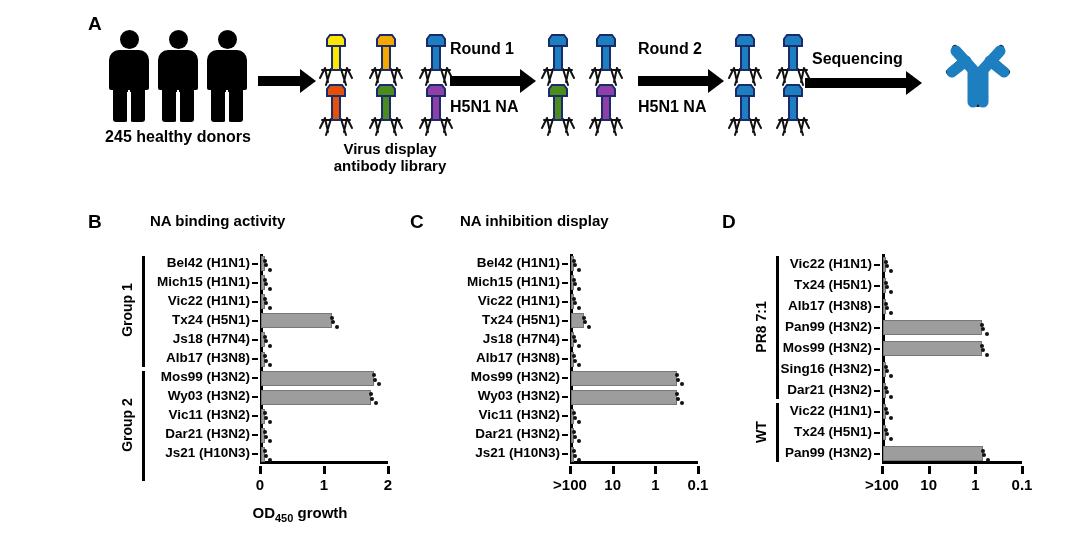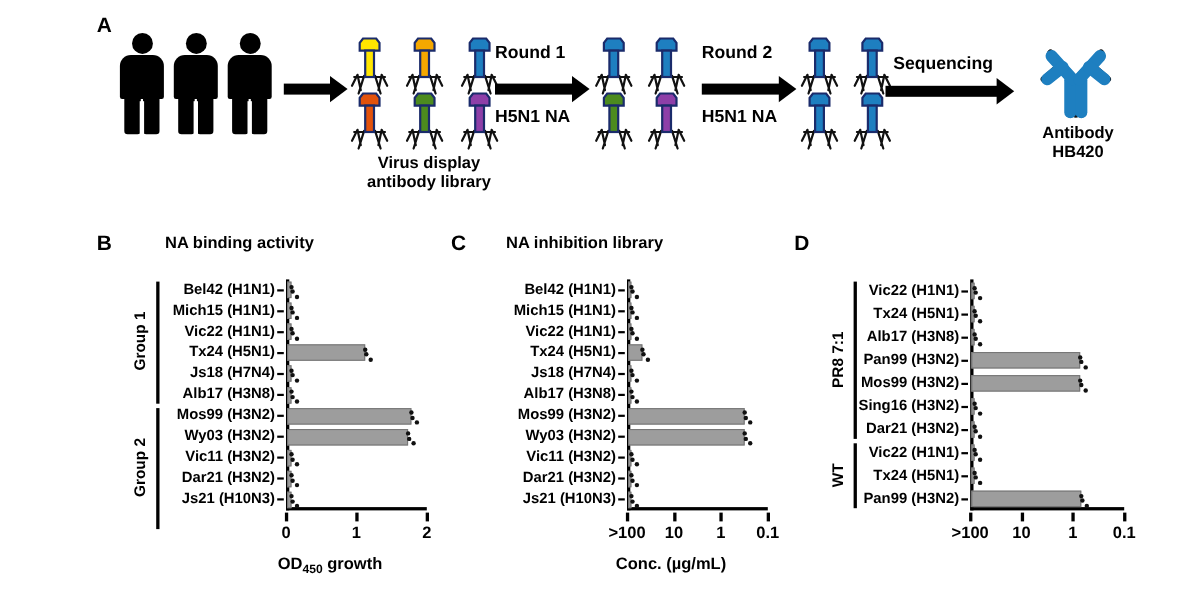--- a/index.html
+++ b/index.html
@@ -154,20 +154,21 @@
         <div class="gap"></div>
       </div>
       <div class="person" style="left:98px;">
         <div class="head"></div>
         <div class="body"></div>
         <div class="legL"></div>
         <div class="legR"></div>
         <div class="gap"></div>
       </div>
     </div>
+    <div class="donors-label">245 healthy donors</div>
 
     <div class="arrow" style="left:258px; top:76px; width:44px;"></div>
 
     <div class="phage" style="left:318px; top:30px;">
       <svg width="36" height="62" viewBox="0 0 36 62">
         <g stroke="#111" stroke-width="2" fill="none" stroke-linecap="round">
           <path d="M7 38 L2 48 M7 38 L10 52 M13 39 L8 55"></path>
           <path d="M29 38 L34 48 M29 38 L26 52 M23 39 L28 55"></path>
           <path d="M4 40 L32 40"></path>
         </g>
@@ -350,24 +351,20 @@
         </g>
         <g stroke="#1E7FC0" stroke-width="11" stroke-linecap="round" stroke-linejoin="round" fill="none">
           <path d="M38 66 L38 37"></path>
           <path d="M48 66 L48 37"></path>
           <path d="M40 36 L21 15"></path>
           <path d="M46 36 L65 15"></path>
           <path d="M31 25 L17 36"></path>
           <path d="M55 25 L69 36"></path>
         </g>
       </svg>
-    </div>
-    <div class="ab-label">
-      <span>Antibody</span><br>
-      <span>HB420</span>
     </div>
   </div>
 
   <div class="panel-letter" style="left:88px; top:212px;">B</div>
   <div class="chart" id="chart-b" style="left:100px; top:212px; width:300px; height:330px;">
     <div class="chart-title" style="left:50px; top:0;">NA binding activity</div>
     <div class="plot" id="plot-b" style="left:160px; top:42px; width:128px; height:210px;"></div>
     <div class="axis-title" style="left:100px; top:292px; width:200px;">
       <span>OD</span><sub>450</sub><span> growth</span>
     </div>
@@ -444,23 +441,22 @@
       <div class="xtick" style="left: 287px; top: 254px;"></div>
       <div class="xtick-label" style="left: 263px; top: 264px; width: 50px;">2</div>
       <div class="group-bracket" style="left: 42px; top: 44px; height: 110.545px;"></div>
       <div class="group-label" style="left: -18px; top: 90.2727px; width: 90px; text-align: center; transform: rotate(-90deg);">Group 1</div>
       <div class="group-bracket" style="left: 42px; top: 158.545px; height: 110.545px;"></div>
       <div class="group-label" style="left: -18px; top: 204.818px; width: 90px; text-align: center; transform: rotate(-90deg);">Group 2</div>
     </div>
 
   <div class="panel-letter" style="left:410px; top:212px;">C</div>
   <div class="chart" id="chart-c" style="left:420px; top:212px; width:300px; height:330px;">
-    <div class="chart-title" style="left:40px; top:0;">NA inhibition library</div>
+    <div class="chart-title" style="left:40px; top:0;">NA inhibition display</div>
     <div class="plot" id="plot-c" style="left:150px; top:42px; width:128px; height:210px;"></div>
-    <div class="axis-title" style="left:90px; top:292px; width:200px;">Conc. (µg/mL)</div>
   <div class="ytick" style="top: 50.5455px; left: 142px; position: absolute;"></div>
       <div class="cat-label" style="top: 42.5455px; right: 160px;">Bel42 (H1N1)</div>
       <div class="bar" style="left: 151px; top: 44.0455px; width: 3px; height: 15px; background: rgb(157, 157, 157);"></div>
       <div class="dot" style="left: 152px; top: 46.5455px;"></div>
       <div class="dot" style="left: 153px; top: 51.0455px;"></div>
       <div class="dot" style="left: 157px; top: 55.5455px;"></div>
       <div class="ytick" style="top: 69.6364px; left: 142px; position: absolute;"></div>
       <div class="cat-label" style="top: 61.6364px; right: 160px;">Mich15 (H1N1)</div>
       <div class="bar" style="left: 151px; top: 63.1364px; width: 3px; height: 15px; background: rgb(157, 157, 157);"></div>
       <div class="dot" style="left: 152px; top: 65.6364px;"></div>

